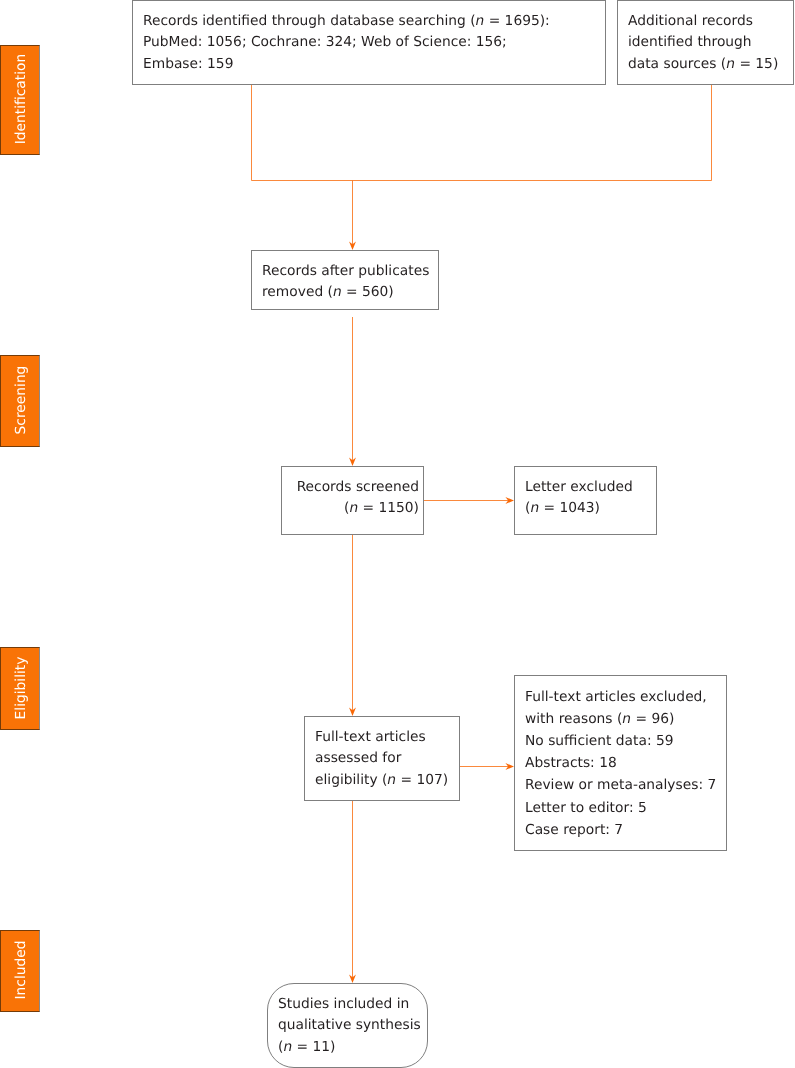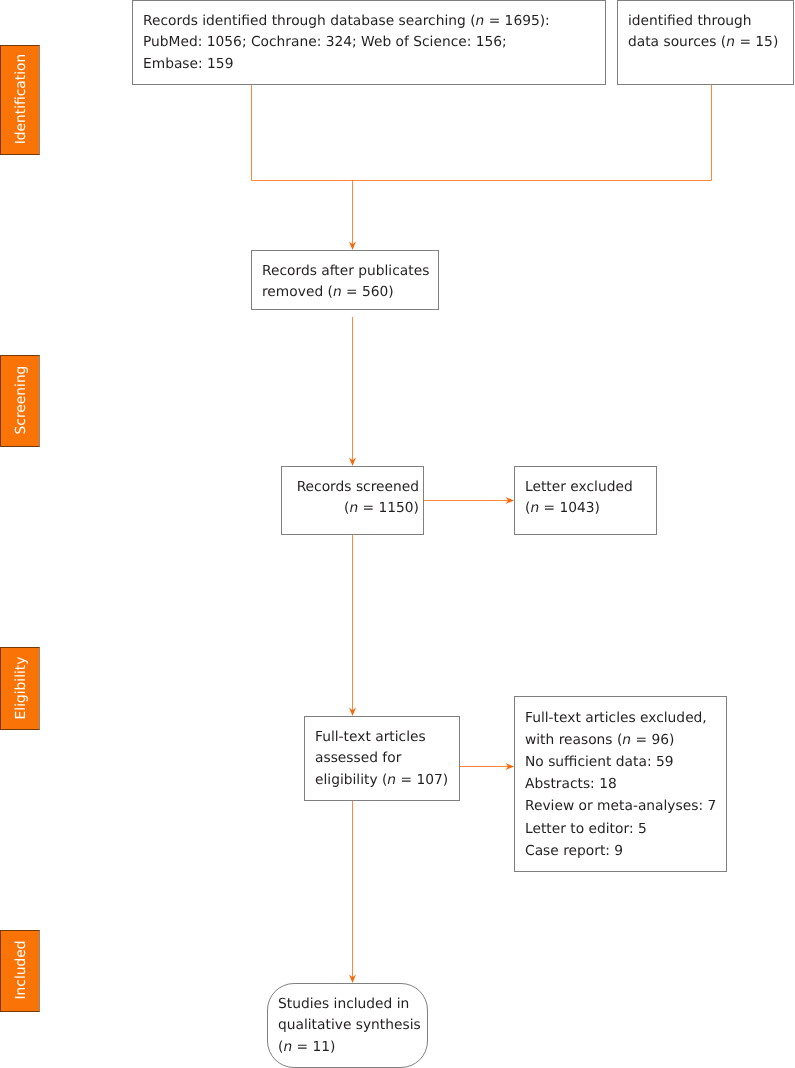--- a/index.html
+++ b/index.html
@@ -67,20 +67,21 @@
   <div class="node" style="left:132px;top:0px;width:474px;height:85px;">
     <div class="txt">
       <div><span>Records identified through database searching (</span><em class="nn">n</em><span> = 1695):</span></div>
       <div>PubMed: 1056; Cochrane: 324; Web of Science: 156;</div>
       <div>Embase: 159</div>
     </div>
   </div>
 
   <div class="node" style="left:617px;top:0px;width:177px;height:85px;">
     <div class="txt">
+      <div>Additional records</div>
       <div>identified through</div>
       <div><span>data sources (</span><em class="nn">n</em><span> = 15)</span></div>
     </div>
   </div>
 
   <div class="node" style="left:251px;top:250px;width:188px;height:60px;">
     <div class="txt">
       <div>Records after publicates</div>
       <div><span>removed (</span><em class="nn">n</em><span> = 560)</span></div>
     </div>
@@ -101,29 +102,29 @@
   </div>
 
   <div class="node" style="left:267px;top:716px;width:156px;height:85px;margin-left:37px;">
     <div class="txt">
       <div>Full-text articles</div>
       <div>assessed for</div>
       <div><span>eligibility (</span><em class="nn">n</em><span> = 107)</span></div>
     </div>
   </div>
 
-  <div class="node wide" style="left:514px;top:696px;width:213px;height:176px;">
+  <div class="node wide" style="left:514px;top:675px;width:213px;height:176px;">
     <div class="txt">
       <div>Full-text articles excluded,</div>
       <div><span>with reasons (</span><em class="nn">n</em><span> = 96)</span></div>
       <div>No sufficient data: 59</div>
       <div>Abstracts: 18</div>
       <div>Review or meta-analyses: 7</div>
       <div>Letter to editor: 5</div>
-      <div>Case report: 9</div>
+      <div>Case report: 7</div>
     </div>
   </div>
 
   <div class="node" style="left:267px;top:983px;width:161px;height:85px;border-radius:27px;">
     <div class="txt">
       <div>Studies included in</div>
       <div>qualitative synthesis</div>
       <div><span>(</span><em class="nn">n</em><span> = 11)</span></div>
     </div>
   </div>

